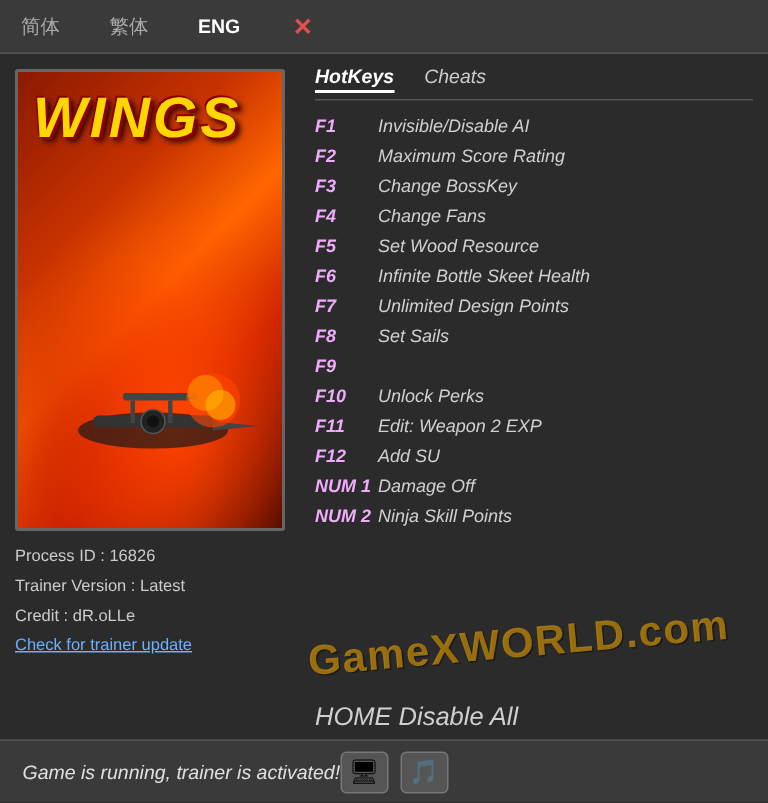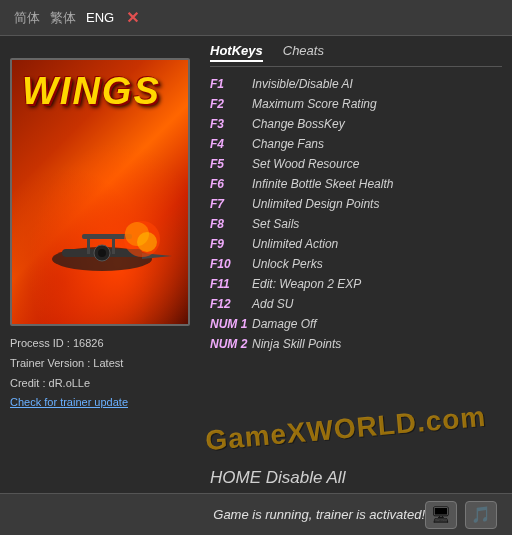--- a/index.html
+++ b/index.html
@@ -23,31 +23,31 @@
     }
     #title-text {
       color: #e0e0e0;
       font-size: 14px;
       font-weight: bold;
       flex: 1;
     }
     #lang-bar {
       display: flex;
       align-items: center;
-      gap: 2px;
+      gap: 25px;
     }
     .lang-btn {
       color: #aaa;
       font-size: 13px;
       cursor: pointer;
       padding: 2px 4px;
     }
     .lang-btn.active {
       color: #fff;
-      font-weight: normal;
+      font-weight: bold;
     }
     #close-btn {
       color: #e05050;
       font-size: 16px;
       font-weight: bold;
       cursor: pointer;
       margin-left: 6px;
     }
 
     
@@ -61,27 +61,26 @@
     #left-panel {
       width: 200px;
       flex-shrink: 0;
       padding: 10px;
       display: flex;
       flex-direction: column;
       gap: 8px;
     }
     #game-image {
       width: 180px;
-      height: 268px;
+      height: 308px;
       background: linear-gradient(135deg, #8b1a00 0%, #c83200 30%, #ff6600 50%, #cc2200 70%, #4a0800 100%);
       border: 2px solid #666;
       position: relative;
       overflow: hidden;
       border-radius: 2px;
-      margin-top: 12px;
     }
     #game-image-title {
       position: absolute;
       top: 10px;
       left: 10px;
       font-size: 38px;
       font-weight: 900;
       color: #ffd700;
       text-shadow: 2px 2px 0 #8b0000, -1px -1px 0 #8b0000, 3px 3px 4px #000;
       font-style: italic;
@@ -194,21 +193,21 @@
       display: inline-block;
     }
 
     
     #status-bar {
       height: 42px;
       background: #3a3a3a;
       border-top: 1px solid #555;
       display: flex;
       align-items: center;
-      justify-content: flex-end;
+      justify-content: flex-start;
       padding: 0 15px;
     }
     #status-text {
       color: #e0e0e0;
       font-size: 13px;
       font-style: italic;
     }
     #status-icons {
       display: flex;
       gap: 8px;
@@ -305,21 +304,20 @@
         <div class="hotkey-row">
           <span class="hotkey-key">F7</span>
           <span class="hotkey-label">Unlimited Design Points</span>
         </div>
         <div class="hotkey-row">
           <span class="hotkey-key">F8</span>
           <span class="hotkey-label">Set Sails</span>
         </div>
         <div class="hotkey-row">
           <span class="hotkey-key">F9</span>
-          <span class="hotkey-label">Unlimited Action</span>
         </div>
         <div class="hotkey-row">
           <span class="hotkey-key">F10</span>
           <span class="hotkey-label">Unlock Perks</span>
         </div>
         <div class="hotkey-row">
           <span class="hotkey-key">F11</span>
           <span class="hotkey-label">Edit: Weapon 2 EXP</span>
         </div>
         <div class="hotkey-row">

